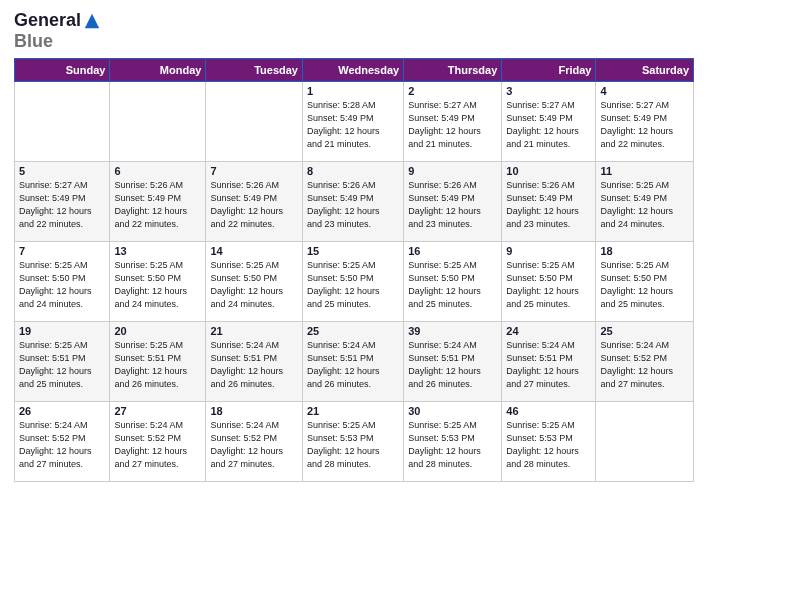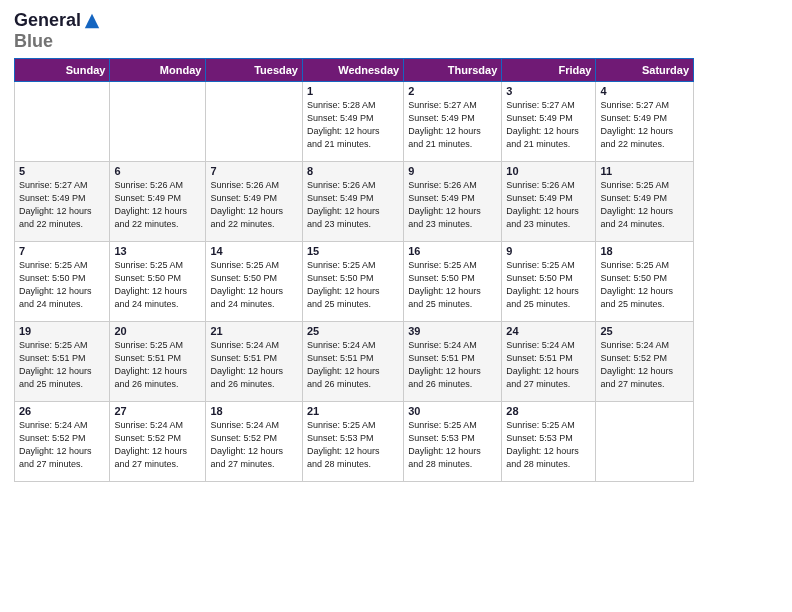--- a/index.html
+++ b/index.html
@@ -344,21 +344,21 @@
 and 28 minutes.</div>
           </td>
           <td>
             <div class="day-number">30</div>
             <div class="day-info" style="white-space: pre-line;">Sunrise: 5:25 AM
 Sunset: 5:53 PM
 Daylight: 12 hours
 and 28 minutes.</div>
           </td>
           <td>
-            <div class="day-number">28</div>
+            <div class="day-number">46</div>
             <div class="day-info" style="white-space: pre-line;">Sunrise: 5:25 AM
 Sunset: 5:53 PM
 Daylight: 12 hours
 and 28 minutes.</div>
           </td>
           <td class="empty-cell"></td>
         </tr>
       </tbody>
   </table>
 </div>

